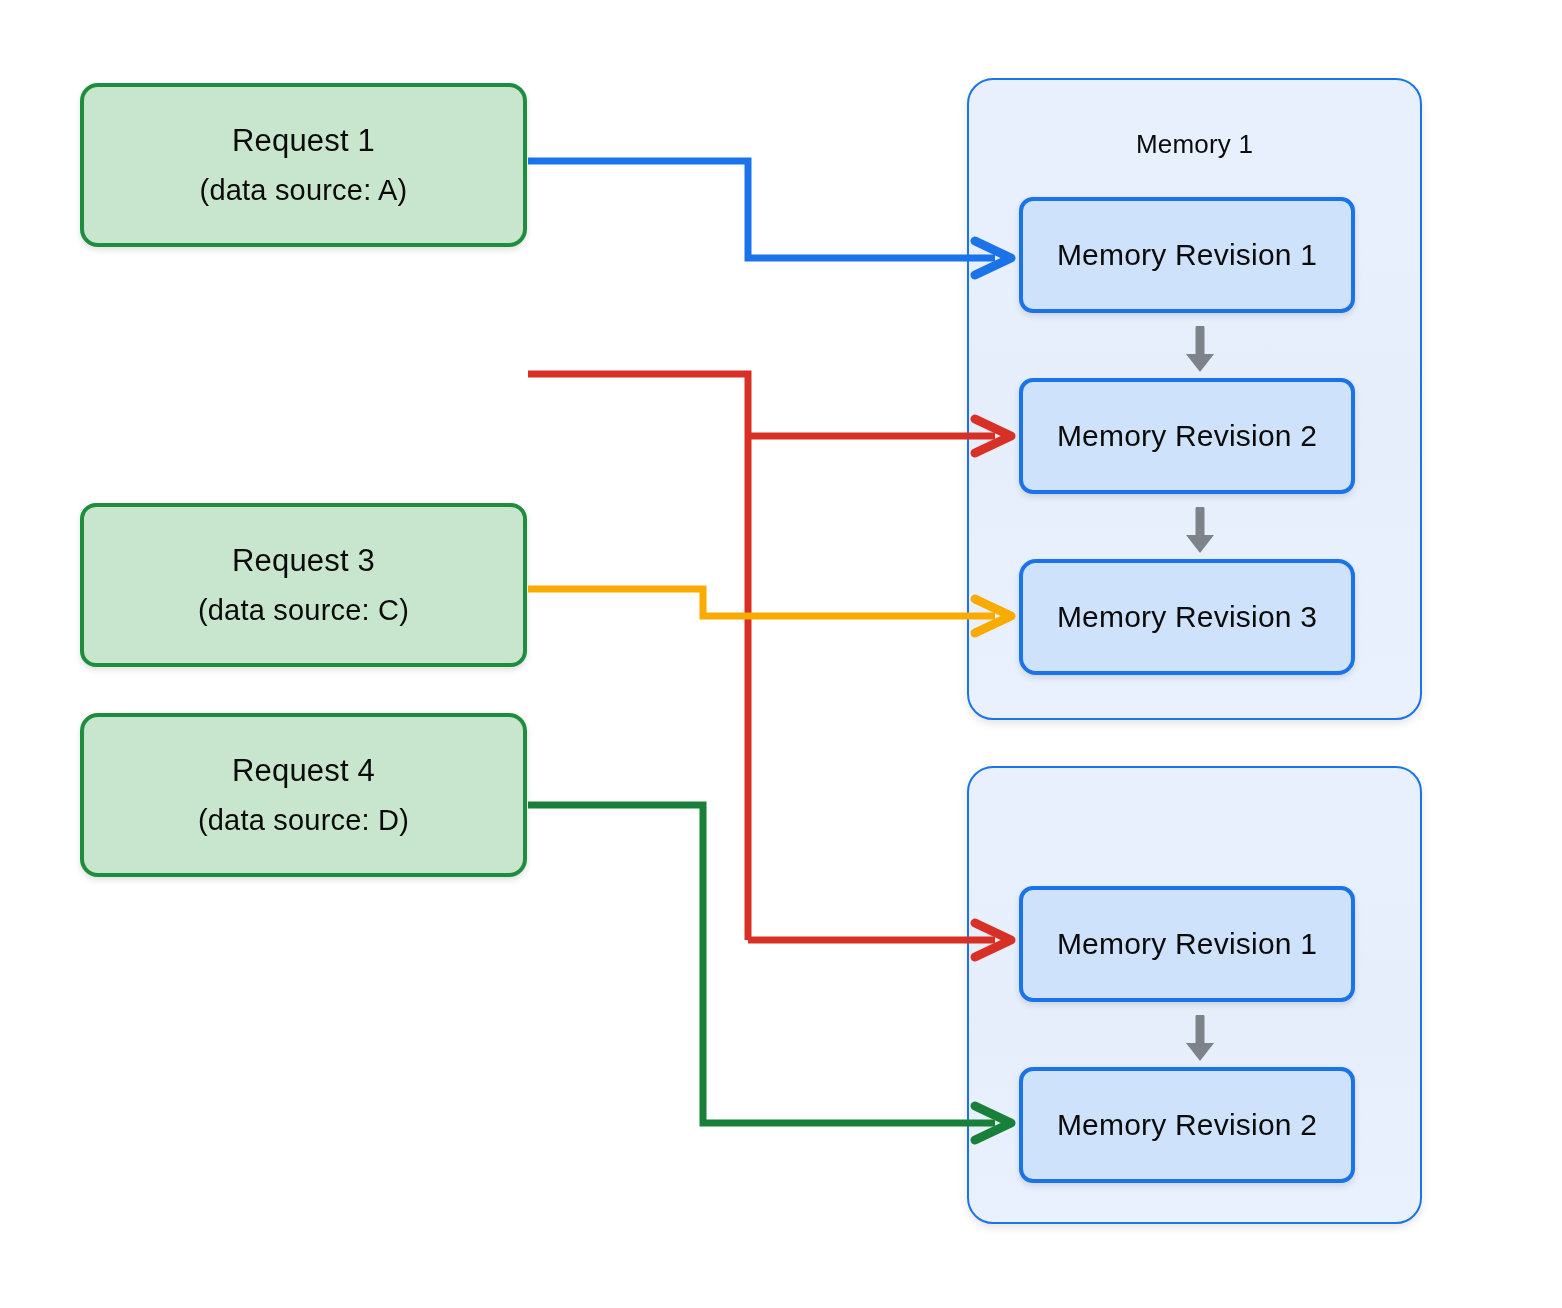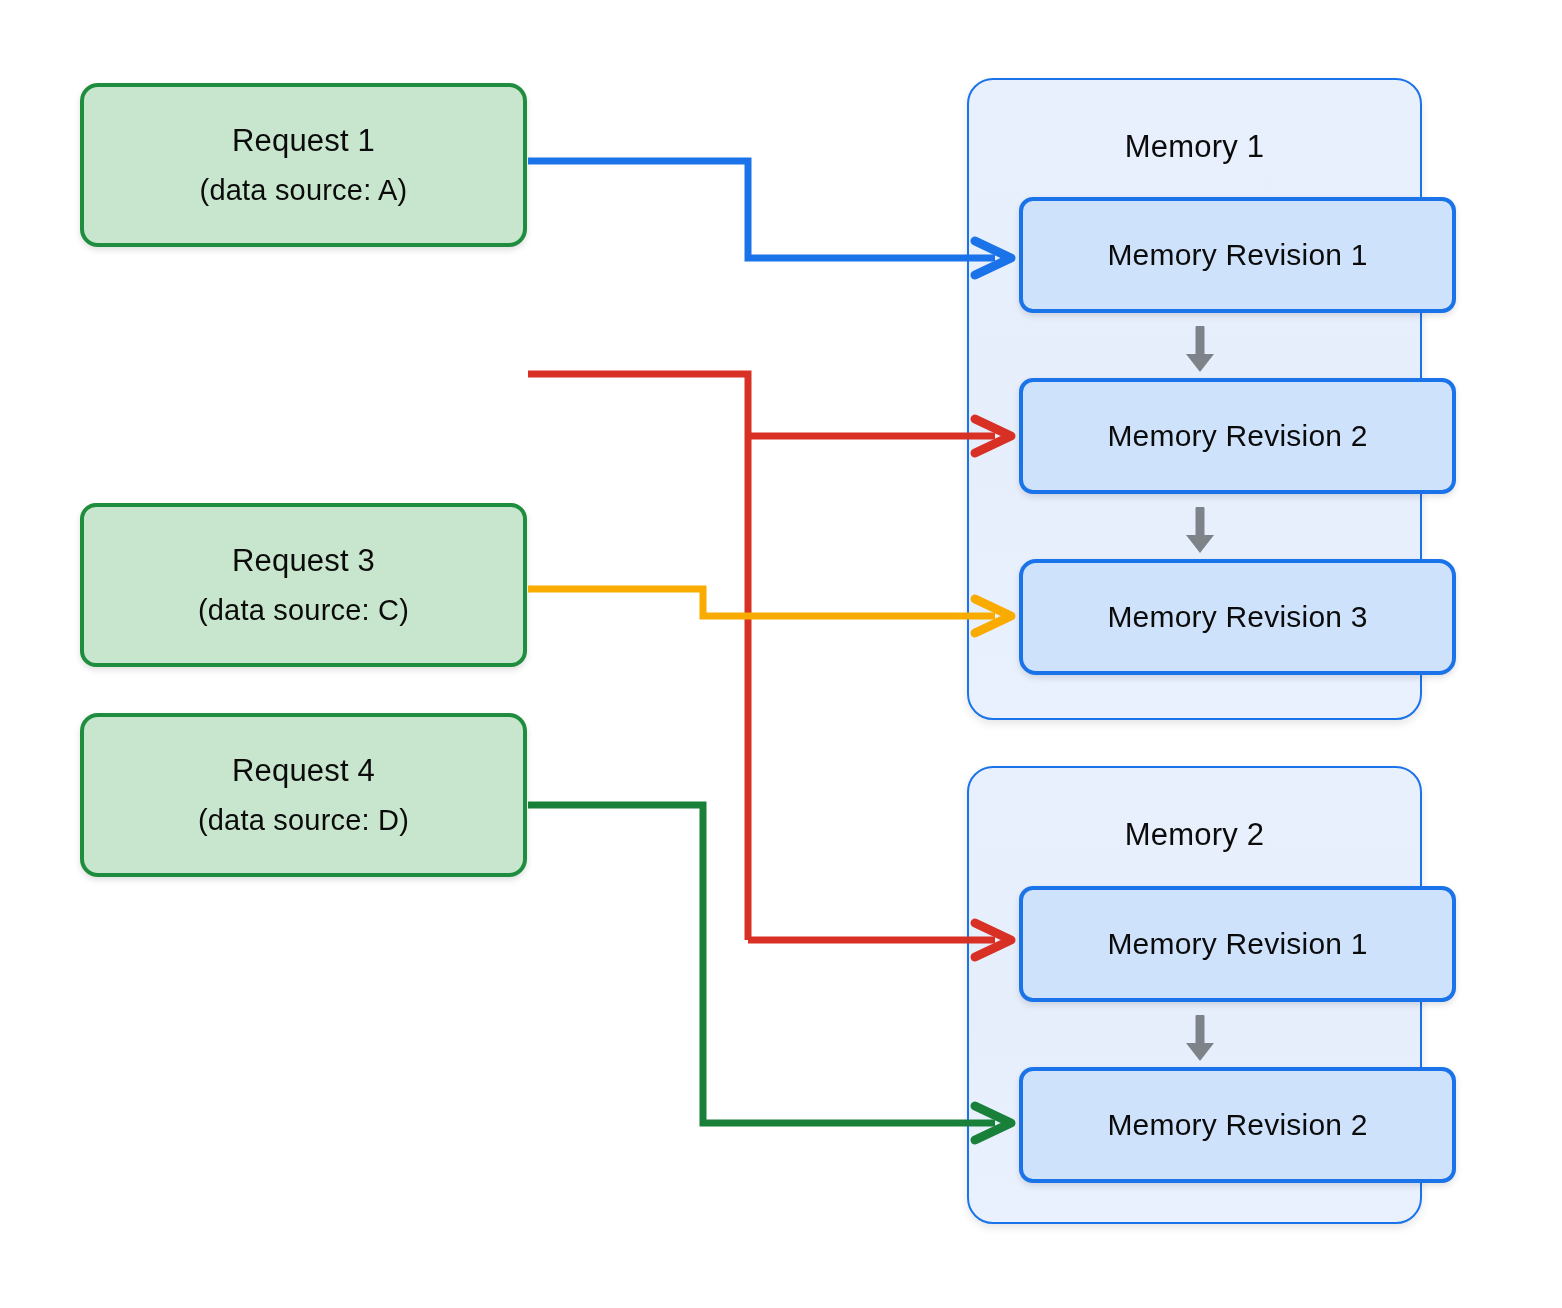--- a/index.html
+++ b/index.html
@@ -66,32 +66,32 @@
     box-shadow: 0 4px 9px rgba(0,0,0,0.10);
   }
   #memory-1 { top: 78px;  height: 642px; }
   #memory-2 { top: 766px; height: 458px; }
 
   .memory-title {
     position: absolute;
     left: 0;
     right: 0;
     text-align: center;
-    font-size: 31px;
+    font-size: 26px;
     color: #0b0b0b;
     letter-spacing: 0.2px;
   }
   #memory-1 .memory-title { top: 49px; }
   #memory-2 .memory-title { top: 49px; }
 
   
   .revision-box {
     position: absolute;
     left: 50px;
-    width: 437px;
+    width: 336px;
     height: 116px;
     box-sizing: border-box;
     background: #cfe2fc;
     border: 4px solid #1a73e8;
     border-radius: 14px;
     box-shadow: 0 3px 6px rgba(0,0,0,0.12);
     display: flex;
     align-items: center;
     justify-content: center;
   }
@@ -172,21 +172,20 @@
       <path d="M20 2 L20 34" stroke="#7d8388" stroke-width="9" fill="none" stroke-linecap="round"></path>
       <path d="M20 46 L6 28 L34 28 Z" fill="#7d8388"></path>
     </svg>
 
     <div class="revision-box rev-2">
       <span class="revision-label">Memory Revision 3</span>
     </div>
   </div>
 
   <div class="memory-panel" id="memory-2">
-    <div class="memory-title">Memory 2</div>
 
     <div class="revision-box rev-0">
       <span class="revision-label">Memory Revision 1</span>
     </div>
 
     <svg class="down-arrow da-0" viewBox="0 0 40 48">
       <path d="M20 2 L20 34" stroke="#7d8388" stroke-width="9" fill="none" stroke-linecap="round"></path>
       <path d="M20 46 L6 28 L34 28 Z" fill="#7d8388"></path>
     </svg>
 

